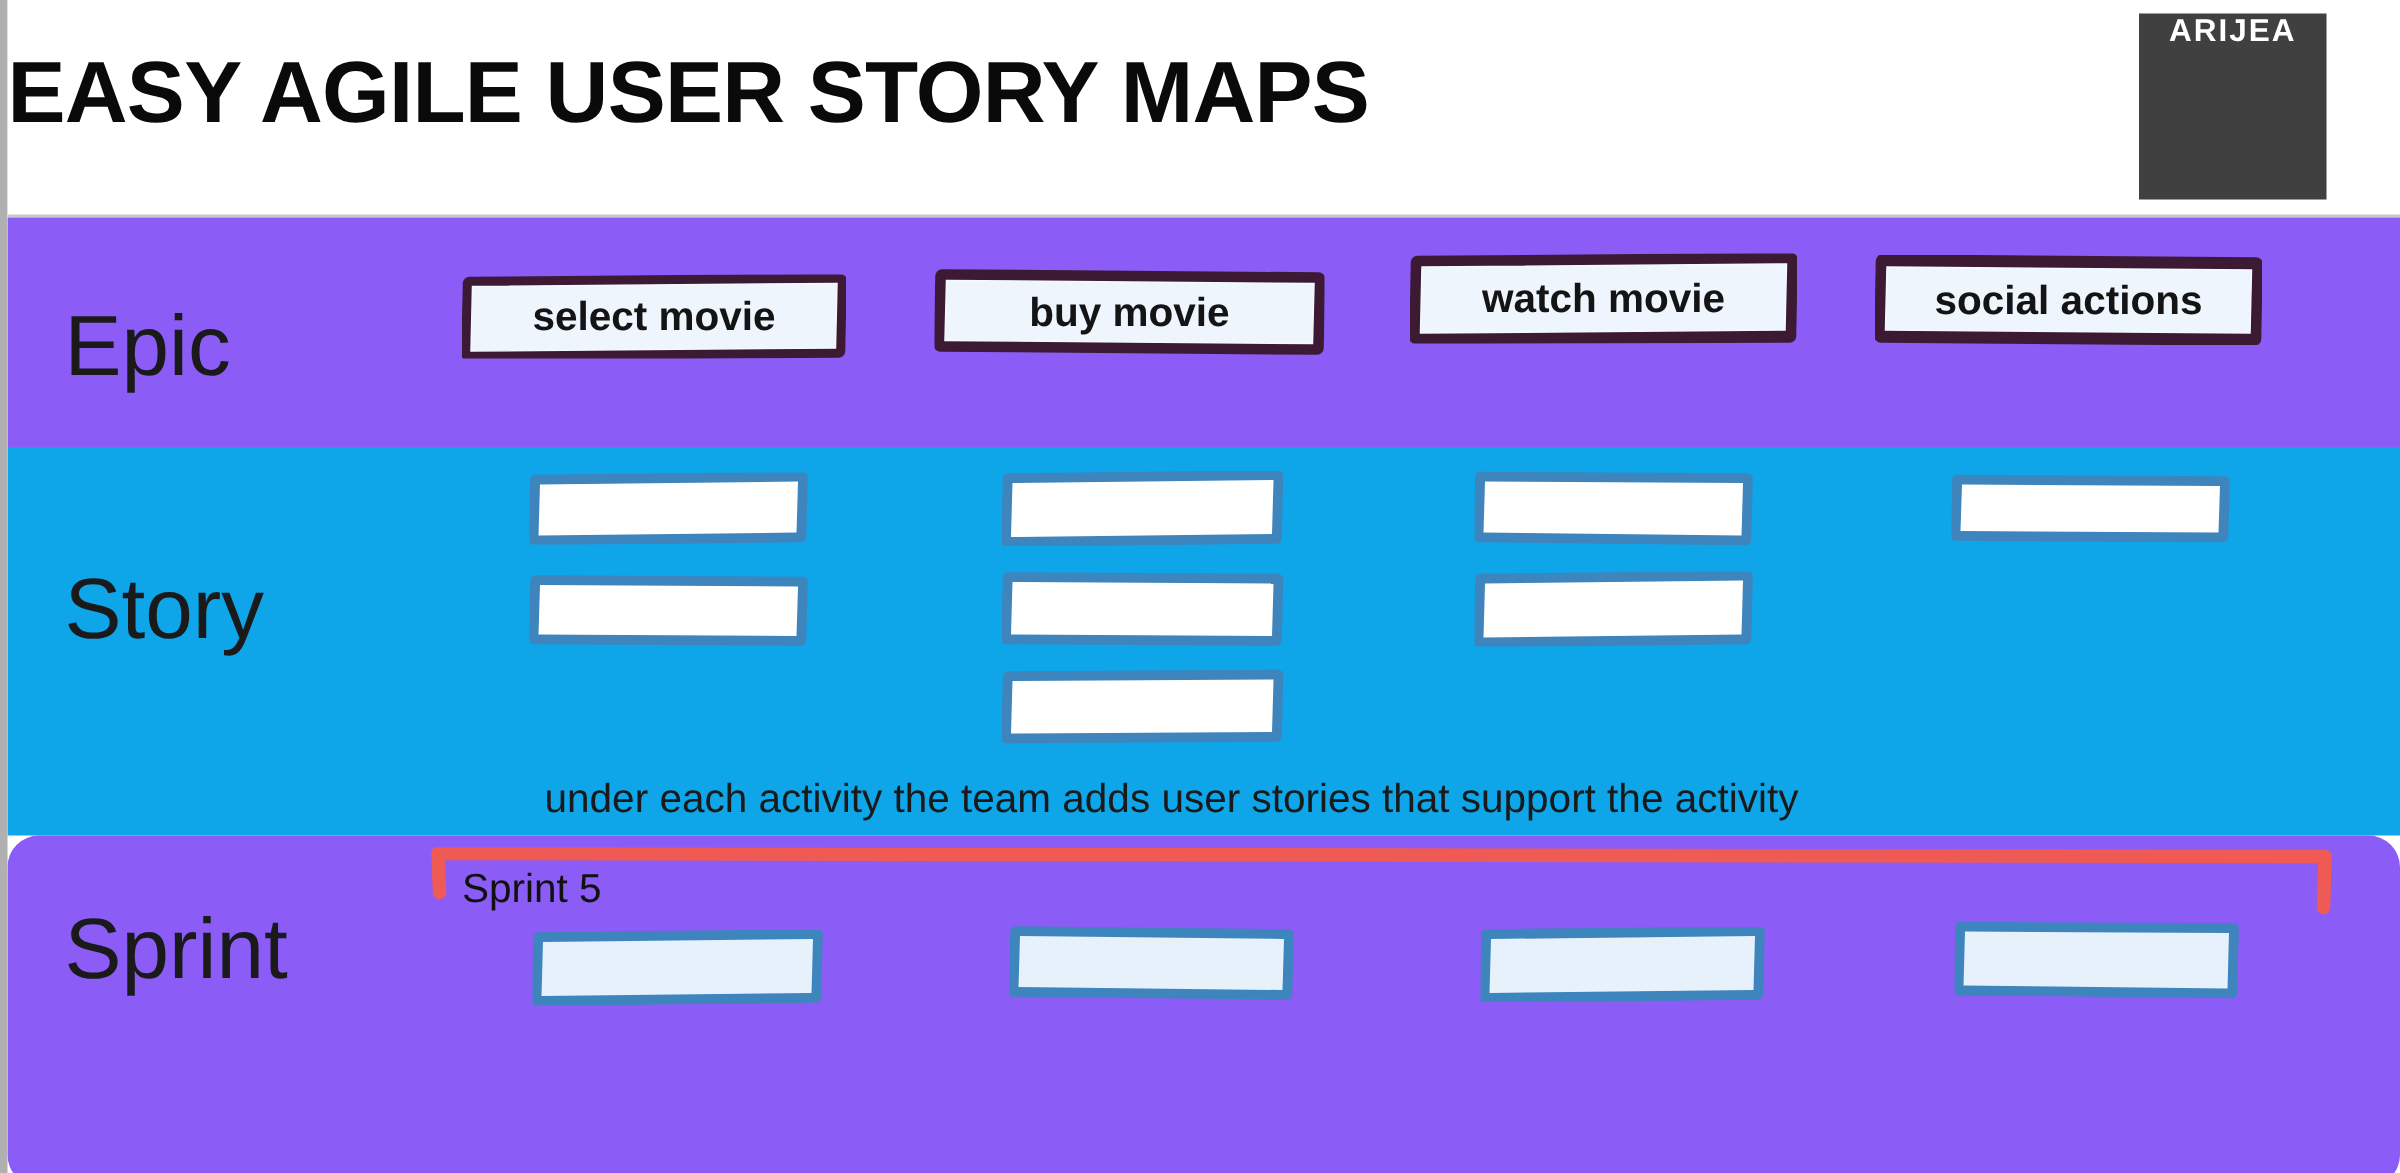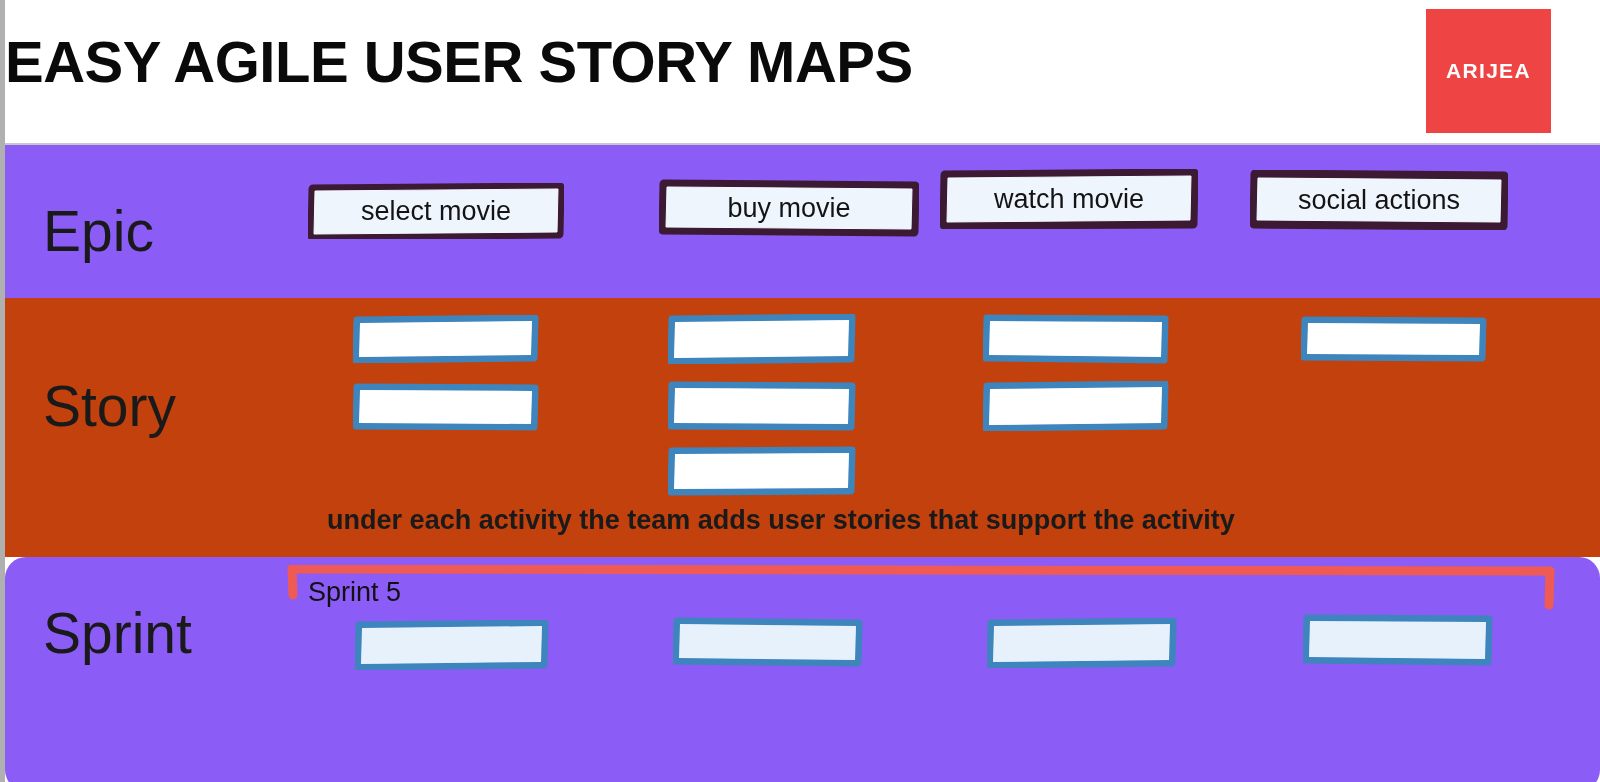--- a/index.html
+++ b/index.html
@@ -40,23 +40,22 @@
     color: #0a0a0a;
     font-family: "Liberation Sans", sans-serif;
     white-space: nowrap;
   }
   #logo {
     position: absolute;
     left: 1421px;
     top: 9px;
     width: 125px;
     height: 124px;
-    background: #ef4444;
+    background: #404040;
     display: flex;
-    align-items: center;
     justify-content: center;
   }
   #logo-text {
     color: #ffffff;
     font-size: 21px;
     font-weight: 700;
     letter-spacing: 1.3px;
     font-family: "Liberation Sans", sans-serif;
   }
   #header-rule {
@@ -69,21 +68,21 @@
   }
 
   
   .band {
     position: absolute;
     left: 0;
     width: 100%;
     box-sizing: border-box;
   }
   .band.tinted { background: #8b5cf6; }
-  .band.plain  { background: #c2410c; }
+  .band.plain  { background: #0ea5e9; }
 
   #band-epic   { top: 145px; height: 153px; }
   #band-story  { top: 298px; height: 259px; }
   #band-sprint { top: 557px; height: 234px; border-radius: 21px; }
 
   .row-label {
     position: absolute;
     left: 38px;
     font-size: 57px;
     font-weight: 300;
@@ -95,40 +94,41 @@
   #label-epic   { top: 58px; }
   #label-story  { top: 80px; }
   #label-sprint { top: 48px; }
 
   .caption {
     position: absolute;
     left: 0;
     width: 1552px;
     text-align: center;
     font-size: 27px;
-    font-weight: 700;
+    font-weight: 400;
     color: #1a1a1a;
     font-family: "Liberation Sans", sans-serif;
     white-space: nowrap;
+    margin-top: 12px;
   }
   #caption-epic   { top: 251px; }
   #caption-story  { top: 207px; }
   #caption-sprint { top: 152px; }
 
   
   .note {
     position: absolute;
     box-sizing: border-box;
     display: flex;
     align-items: center;
     justify-content: center;
   }
   .note-label {
     font-size: 27px;
-    font-weight: 400;
+    font-weight: 700;
     color: #141414;
     font-family: "Liberation Sans", sans-serif;
     white-space: nowrap;
     position: relative;
     z-index: 3;
   }
   .note svg {
     position: absolute;
     left: 0;
     top: 0;
@@ -174,21 +174,21 @@
     <div class="row-label" id="label-epic">Epic</div>
 
     <div class="note" style="left:303px; top:38px; width:256px; height:56px;">
       <svg viewBox="0 0 256 56" preserveAspectRatio="none">
         <path d="M5,6 L252,4 L251,51 L4,53 Z" fill="#dbeafa" stroke="#3C1A33" stroke-width="9" stroke-linejoin="round"></path>
         <path d="M7,8 L250,6 L249,49 L6,51 Z" fill="#eef5fd" stroke="#f4f9ff" stroke-width="1"></path>
       </svg>
       <span class="note-label">select movie</span>
     </div>
 
-    <div class="note" style="left:618px; top:34px; width:260px; height:58px;margin-left:36px;">
+    <div class="note" style="left:618px; top:34px; width:260px; height:58px;">
       <svg viewBox="0 0 260 58" preserveAspectRatio="none">
         <path d="M5,5 L256,7 L255,53 L4,51 Z" fill="#dbeafa" stroke="#3C1A33" stroke-width="9" stroke-linejoin="round"></path>
         <path d="M8,8 L253,10 L252,50 L7,48 Z" fill="#eef5fd" stroke="#f4f9ff" stroke-width="1"></path>
       </svg>
       <span class="note-label">buy movie</span>
     </div>
 
     <div class="note" style="left:935px; top:24px; width:258px; height:60px;">
       <svg viewBox="0 0 258 60" preserveAspectRatio="none">
         <path d="M5,6 L254,4 L253,55 L4,56 Z" fill="#dbeafa" stroke="#3C1A33" stroke-width="9" stroke-linejoin="round"></path>

